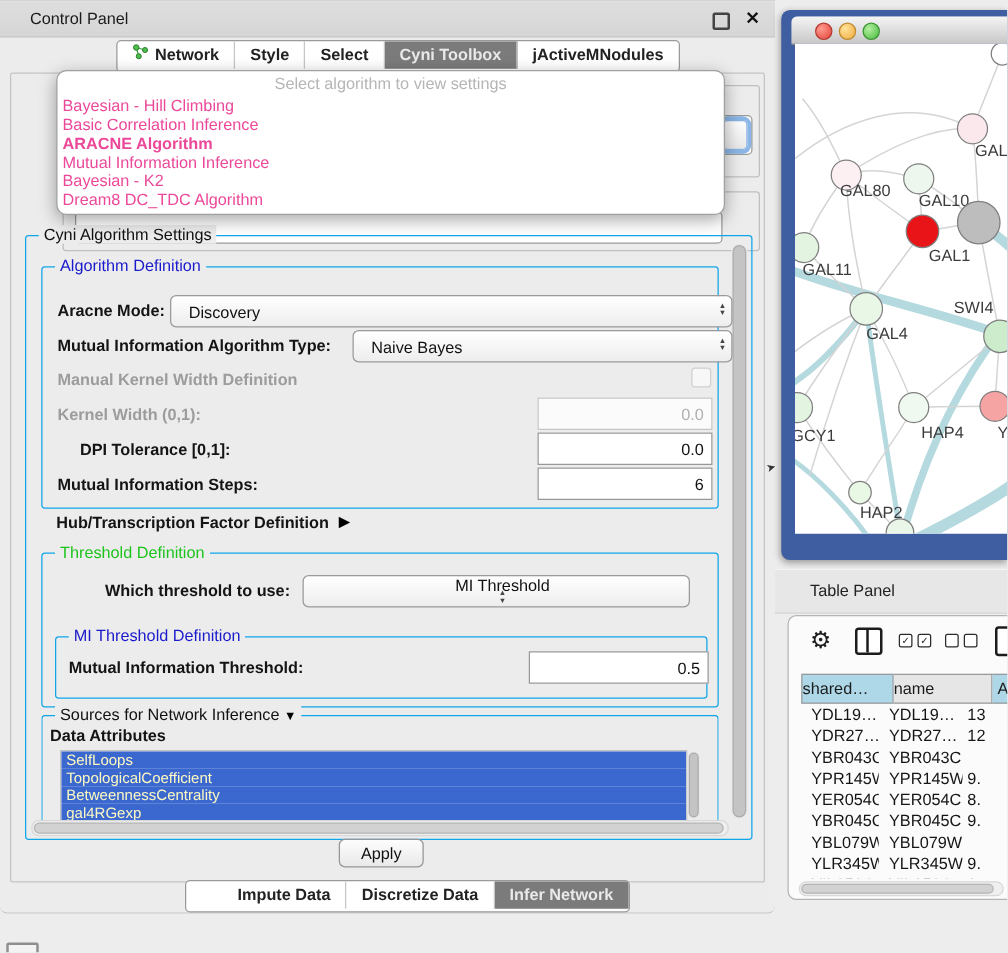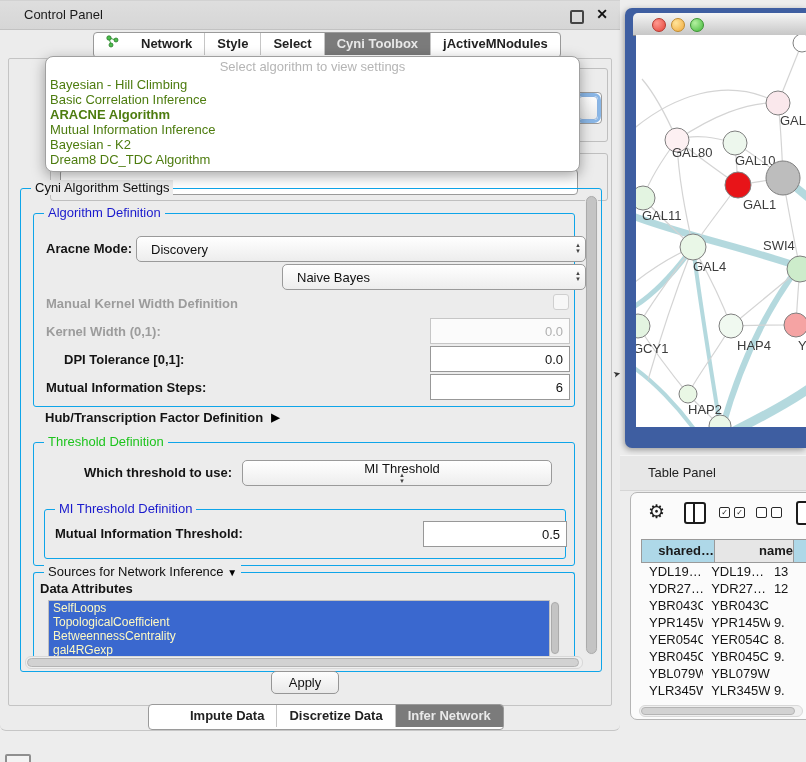--- a/index.html
+++ b/index.html
@@ -8,36 +8,36 @@
   #cp{position:absolute;left:0;top:5;width:620px;height:729px;background:#ececec;
       border-top:1px solid #d2d2d2;border-bottom:1px solid #c6c6c6;border-radius:0 0 6px 6px;}
   #cp-titlebar{position:absolute;left:0;top:0;width:620px;height:28px;background:linear-gradient(#dedede,#d6d6d6);
       border-bottom:1px solid #c2c2c2;}
   #cp-title{position:absolute;left:24px;top:0;line-height:28px;font-size:13px;color:#1a1a1a;}
   .float-sq{position:absolute;right:36px;top:9px;width:10px;height:10px;border:2px solid #444;border-radius:2px;}
   .close-x{position:absolute;right:12px;top:5px;font-size:14px;font-weight:bold;color:#111;}
   
   .tabbar{position:absolute;display:flex;background:#fff;border:1px solid #9a9a9a;border-radius:4px;
       overflow:hidden;font-size:13px;font-weight:bold;color:#222;}
-  .tab{padding:0 12px;line-height:22px;height:22px;border-right:1px solid #c6c6c6;display:flex;align-items:center;gap:22px;white-space:nowrap;}
+  .tab{padding:0 12px;line-height:22px;height:22px;border-right:1px solid #c6c6c6;display:flex;align-items:center;gap:5px;white-space:nowrap;}
   .tab:last-child{border-right:none;}
   .tab.sel{background:#7b7b7b;color:#e9e9e9;}
   #top-tabs{left:93px;top:31px;height:24px;}
   #bottom-tabs{left:148px;top:703px;height:24px;padding-left:29px;}
   
   #content-frame{position:absolute;left:8px;top:57px;width:602px;height:646px;border:1px solid #c4c4c4;border-radius:2px;}
   .frag-gb{position:absolute;border:1px solid #bfbfbf;border-radius:3px;}
   .frag-combo{position:absolute;background:#fff;border:1px solid #9a9a9a;border-radius:4px;}
   .frag-stepper{position:absolute;right:3px;top:3px;width:18px;height:22px;border:1px solid #8ab2e0;border-radius:4px;
       background:linear-gradient(#fdfdfd,#e8e8e8);box-shadow:0 0 0 3px rgba(98,158,222,.75);}
   
   #dropdown{position:absolute;left:45px;top:55px;width:533px;height:114px;background:#fff;
       border:1px solid #a0a0a0;border-radius:8px;box-shadow:0 4px 14px rgba(0,0,0,.35);z-index:6;overflow:hidden;}
   #dd-placeholder{height:18px;padding-top:2px;text-align:center;font-size:13px;color:#b5b5b5;}
-  .dd-item{height:15px;line-height:15px;padding-left:4px;font-size:13px;color:#4d7c0f;white-space:nowrap;}
+  .dd-item{height:15px;line-height:15px;padding-left:4px;font-size:13px;color:#ec4899;white-space:nowrap;}
   .dd-item.sel{font-weight:bold;}
   
   .gb{position:absolute;border:1px solid #0ea5e9;border-radius:3px;}
   .gb-label{position:absolute;top:-9px;left:10px;background:#ececec;padding:0 4px;font-size:13px;color:#111;white-space:nowrap;}
   .gb-label.blue{color:#1a1acd;}
   .gb-label.green{color:#1dc41d;}
   
   .flabel{position:absolute;font-size:13px;font-weight:bold;color:#141414;white-space:nowrap;}
   .flabel.gray{color:#9c9c9c;}
   .combo{position:absolute;background:linear-gradient(#ffffff,#ededed);border:1px solid #9a9a9a;border-radius:5px;
@@ -76,21 +76,21 @@
       border-top:1px solid #f3f3f3;border-bottom:1px solid #d6d6d6;}
   #tp-title{position:absolute;left:28px;top:0;line-height:33px;font-size:13px;color:#222;}
   #tblwin{position:absolute;left:630px;top:492px;width:176px;height:226px;background:#fbfbfb;
       border:1px solid #b5b5b5;border-radius:7px 0 0 7px;overflow:hidden;}
   .ticon{position:absolute;color:#1c1c1c;}
   .icon-rect{position:absolute;border:2px solid #1c1c1c;border-radius:3px;background:#fff;}
   .cb-sm{position:absolute;width:9px;height:9px;border:1.5px solid #2a2a2a;border-radius:2px;font-size:8px;line-height:9px;
       text-align:center;color:#1a1a1a;background:#fff;}
   #tbl-header{position:absolute;left:10px;top:46px;height:24px;display:flex;}
   .hcell{height:22px;line-height:22px;border:1px solid #9a9a9a;border-left:none;font-size:13px;color:#1a1a1a;
-      text-align:right;overflow:hidden;white-space:nowrap;font-weight:bold;}
+      text-align:left;overflow:hidden;white-space:nowrap;}
   .hcell:first-child{border-left:1px solid #9a9a9a;}
   .hcell.blue{background:#aed8e8;}
   .hcell.gray{background:#e6e6e6;}
   #tbl-rows{position:absolute;left:10px;top:70px;width:166px;height:140px;overflow:hidden;}
   .trow{display:flex;height:17px;}
   .tcell{font-size:13px;color:#151515;line-height:17px;padding-left:8px;white-space:nowrap;overflow:hidden;}
   .c1{width:72px;}.c2{width:78px;}.c3{width:44px;padding-left:4px;}
   
   #top-tick{position:absolute;left:9px;top:0;width:1px;height:4px;background:#8a8a8a;}
   #corner-btn{position:absolute;left:5px;top:754px;width:22px;height:14px;border:2px solid #8f8f8f;border-radius:2px;background:#f3f3f3;}
@@ -166,20 +166,21 @@
 
         <div class="flabel" style="left:12px;top:27px;">Aracne Mode:</div>
         <div class="combo" style="left:102px;top:22px;width:430px;height:24px;">
           <span class="combo-text">Discovery</span>
           <span class="combo-steppers">
             <i>▲</i>
             <i>▼</i>
           </span>
         </div>
 
+        <div class="flabel" style="left:12px;top:55px;">Mutual Information Algorithm Type:</div>
         <div class="combo" style="left:248px;top:50px;width:284px;height:24px;">
           <span class="combo-text">Naive Bayes</span>
           <span class="combo-steppers">
             <i>▲</i>
             <i>▼</i>
           </span>
         </div>
 
         <div class="flabel gray" style="left:12px;top:82px;">Manual Kernel Width Definition</div>
         <span class="checkbox" style="left:519px;top:80px;"></span>

